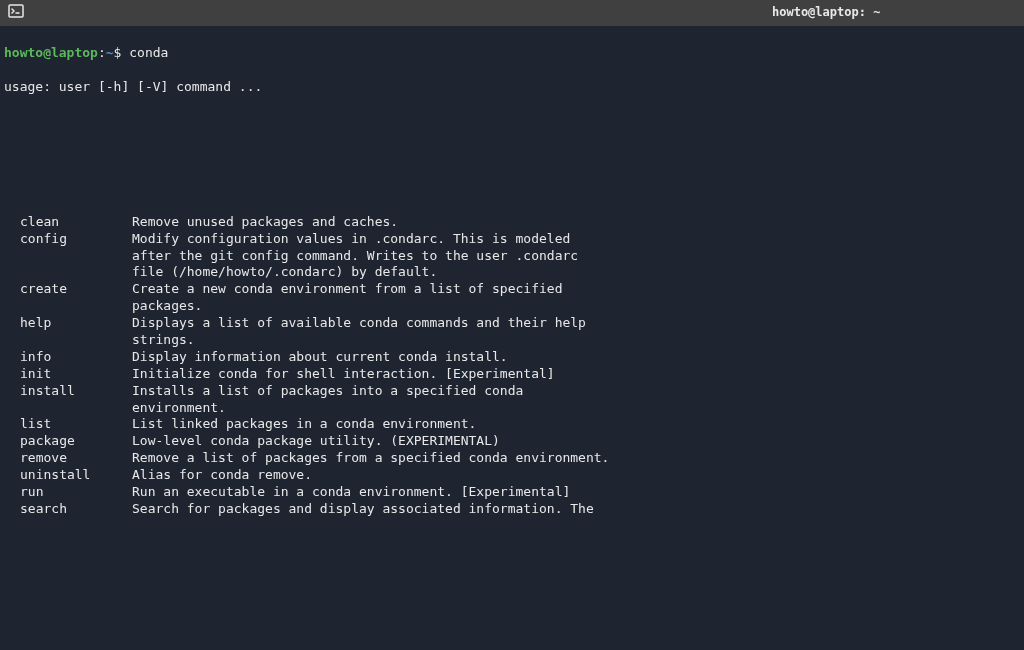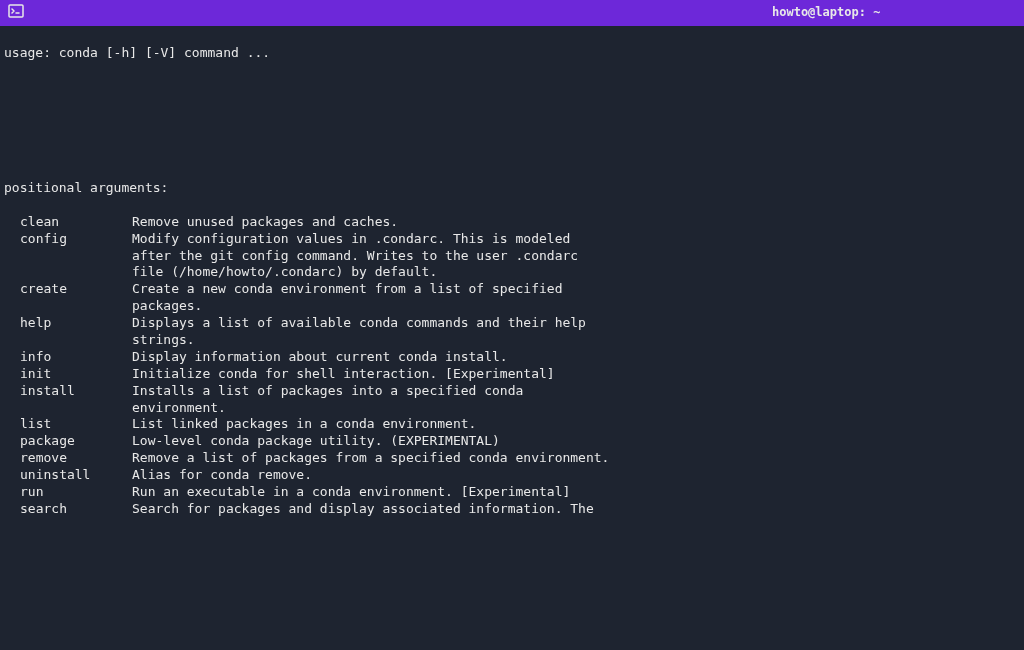--- a/index.html
+++ b/index.html
@@ -12,21 +12,21 @@
       color: #e8e8e8;
       font-family: 'DejaVu Sans Mono', 'Liberation Mono', Consolas, monospace;
       font-size: 13px;
       line-height: 1.3;
       width: 1024px;
       height: 650px;
       overflow: hidden;
     }
     .titlebar {
       height: 26px;
-      background: #6d28d9;
+      background: #404040;
       display: flex;
       align-items: center;
       padding: 0 8px;
       position: relative;
     }
     .titlebar-icon {
       color: #e8e8e8;
       font-size: 14px;
     }
     .titlebar-title {
@@ -81,25 +81,25 @@
     <svg width="16" height="14" viewBox="0 0 16 14" fill="none" stroke="currentColor" stroke-width="1.5">
       <rect x="1" y="1" width="14" height="12" rx="1"></rect>
       <path d="M4 5 L6 7 L4 9" stroke-linecap="round" stroke-linejoin="round"></path>
       <line x1="8" y1="9" x2="11" y2="9" stroke-linecap="round"></line>
     </svg>
   </span>
   <span class="titlebar-title">howto@laptop: ~</span>
 </div>
 
 <div class="terminal-content">
-<div class="output-line">usage: conda [-h] [-V] command ...</div>
+<div><span class="prompt-user">howto@laptop</span><span class="prompt-separator">:</span><span class="prompt-path">~</span><span class="prompt-dollar">$</span> <span class="command">conda</span></div>
+<div class="output-line">usage: user [-h] [-V] command ...</div>
 <div class="output-line">&nbsp;</div>
 <div class="output-line">&nbsp;</div>
 <div class="output-line">&nbsp;</div>
-<div class="output-line">positional arguments:</div>
 <div id="positional-container"><div class="arg-row output-line"><span class="arg-name-col">clean</span><span class="arg-desc-col">Remove unused packages and caches.</span></div><div class="arg-row output-line"><span class="arg-name-col">config</span><span class="arg-desc-col">Modify configuration values in .condarc. This is modeled</span></div><div class="arg-row output-line"><span class="arg-name-col"></span><span class="arg-desc-col">after the git config command. Writes to the user .condarc</span></div><div class="arg-row output-line"><span class="arg-name-col"></span><span class="arg-desc-col">file (/home/howto/.condarc) by default.</span></div><div class="arg-row output-line"><span class="arg-name-col">create</span><span class="arg-desc-col">Create a new conda environment from a list of specified</span></div><div class="arg-row output-line"><span class="arg-name-col"></span><span class="arg-desc-col">packages.</span></div><div class="arg-row output-line"><span class="arg-name-col">help</span><span class="arg-desc-col">Displays a list of available conda commands and their help</span></div><div class="arg-row output-line"><span class="arg-name-col"></span><span class="arg-desc-col">strings.</span></div><div class="arg-row output-line"><span class="arg-name-col">info</span><span class="arg-desc-col">Display information about current conda install.</span></div><div class="arg-row output-line"><span class="arg-name-col">init</span><span class="arg-desc-col">Initialize conda for shell interaction. [Experimental]</span></div><div class="arg-row output-line"><span class="arg-name-col">install</span><span class="arg-desc-col">Installs a list of packages into a specified conda</span></div><div class="arg-row output-line"><span class="arg-name-col"></span><span class="arg-desc-col">environment.</span></div><div class="arg-row output-line"><span class="arg-name-col">list</span><span class="arg-desc-col">List linked packages in a conda environment.</span></div><div class="arg-row output-line"><span class="arg-name-col">package</span><span class="arg-desc-col">Low-level conda package utility. (EXPERIMENTAL)</span></div><div class="arg-row output-line"><span class="arg-name-col">remove</span><span class="arg-desc-col">Remove a list of packages from a specified conda environment.</span></div><div class="arg-row output-line"><span class="arg-name-col">uninstall</span><span class="arg-desc-col">Alias for conda remove.</span></div><div class="arg-row output-line"><span class="arg-name-col">run</span><span class="arg-desc-col">Run an executable in a conda environment. [Experimental]</span></div><div class="arg-row output-line"><span class="arg-name-col">search</span><span class="arg-desc-col">Search for packages and display associated information. The</span></div></div>
 
 
 
 
 
 
 
 </div>
 

